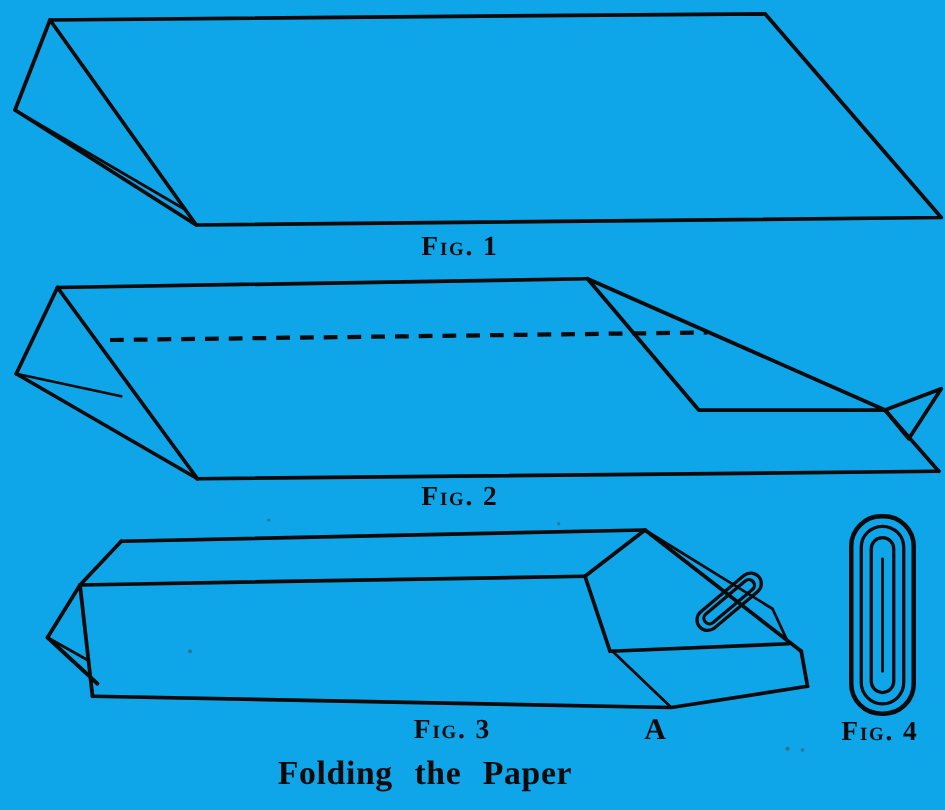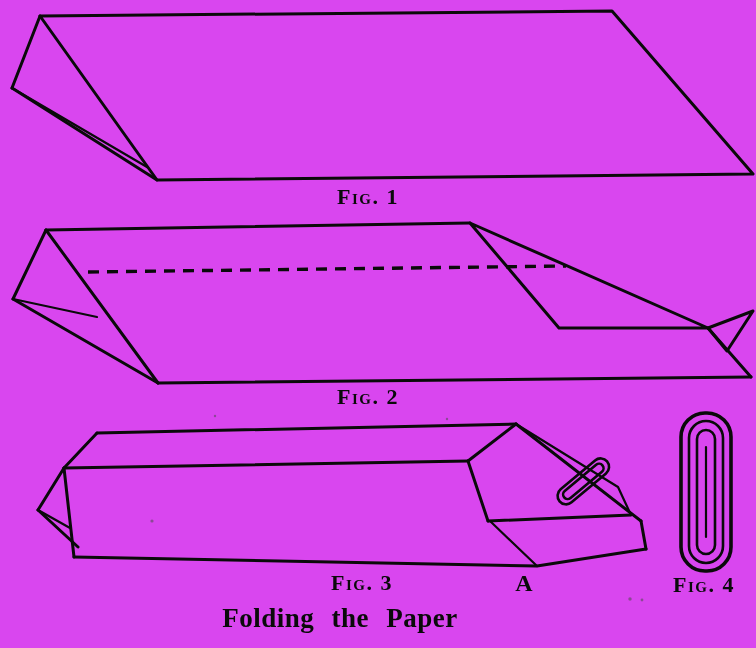--- a/index.html
+++ b/index.html
@@ -1,20 +1,20 @@
 <!DOCTYPE html>
 <html><head>
 <meta charset="utf-8">
 <style>
   html, body { margin: 0; padding: 0; background: #e9e9e7; }
   .page {
     position: relative;
     width: 756px;
     height: 648px;
-    background: #d946ef;
+    background: #0ea5e9;
     overflow: hidden;
     font-family: "Liberation Serif", serif;
   }
   svg { display: block; }
   .ln   { fill: none; stroke: #0a0a0a; stroke-width: 3; stroke-linecap: round; stroke-linejoin: round; }
   .thin { stroke-width: 2.2; }
   .dash { stroke-dasharray: 11 8; stroke-width: 3.4; stroke-linecap: butt; }
   .clip { fill: none; stroke: #0a0a0a; stroke-width: 2.6; }
   .clip-heavy { stroke-width: 3.6; }
   .fig-label {

